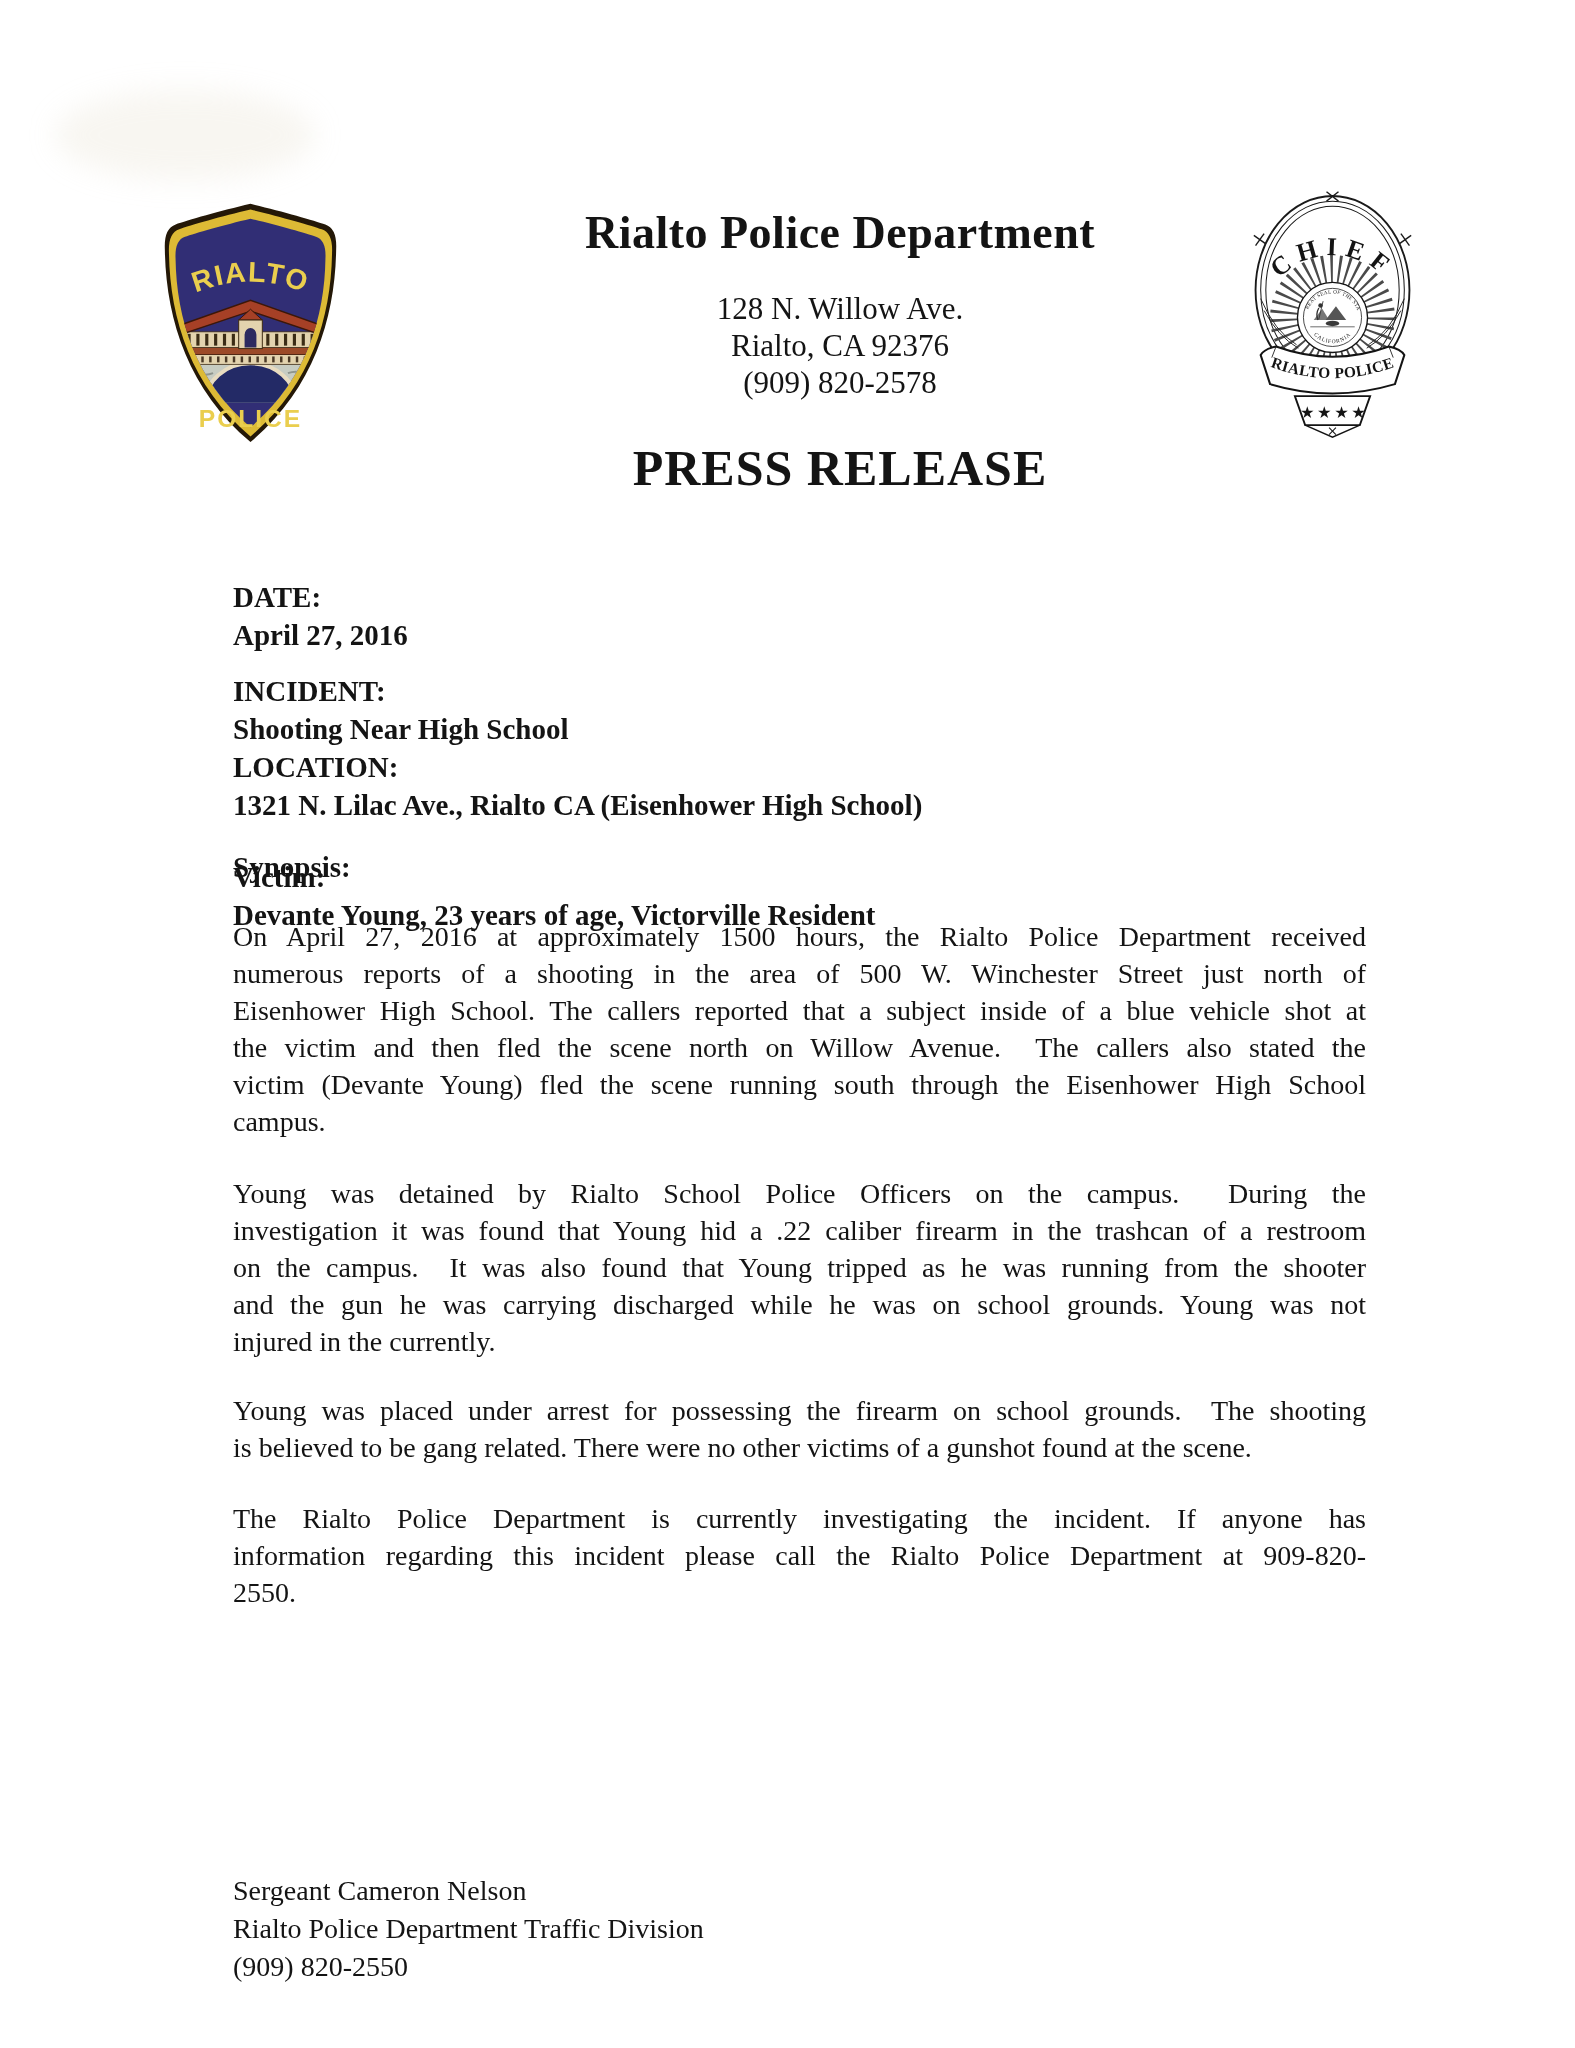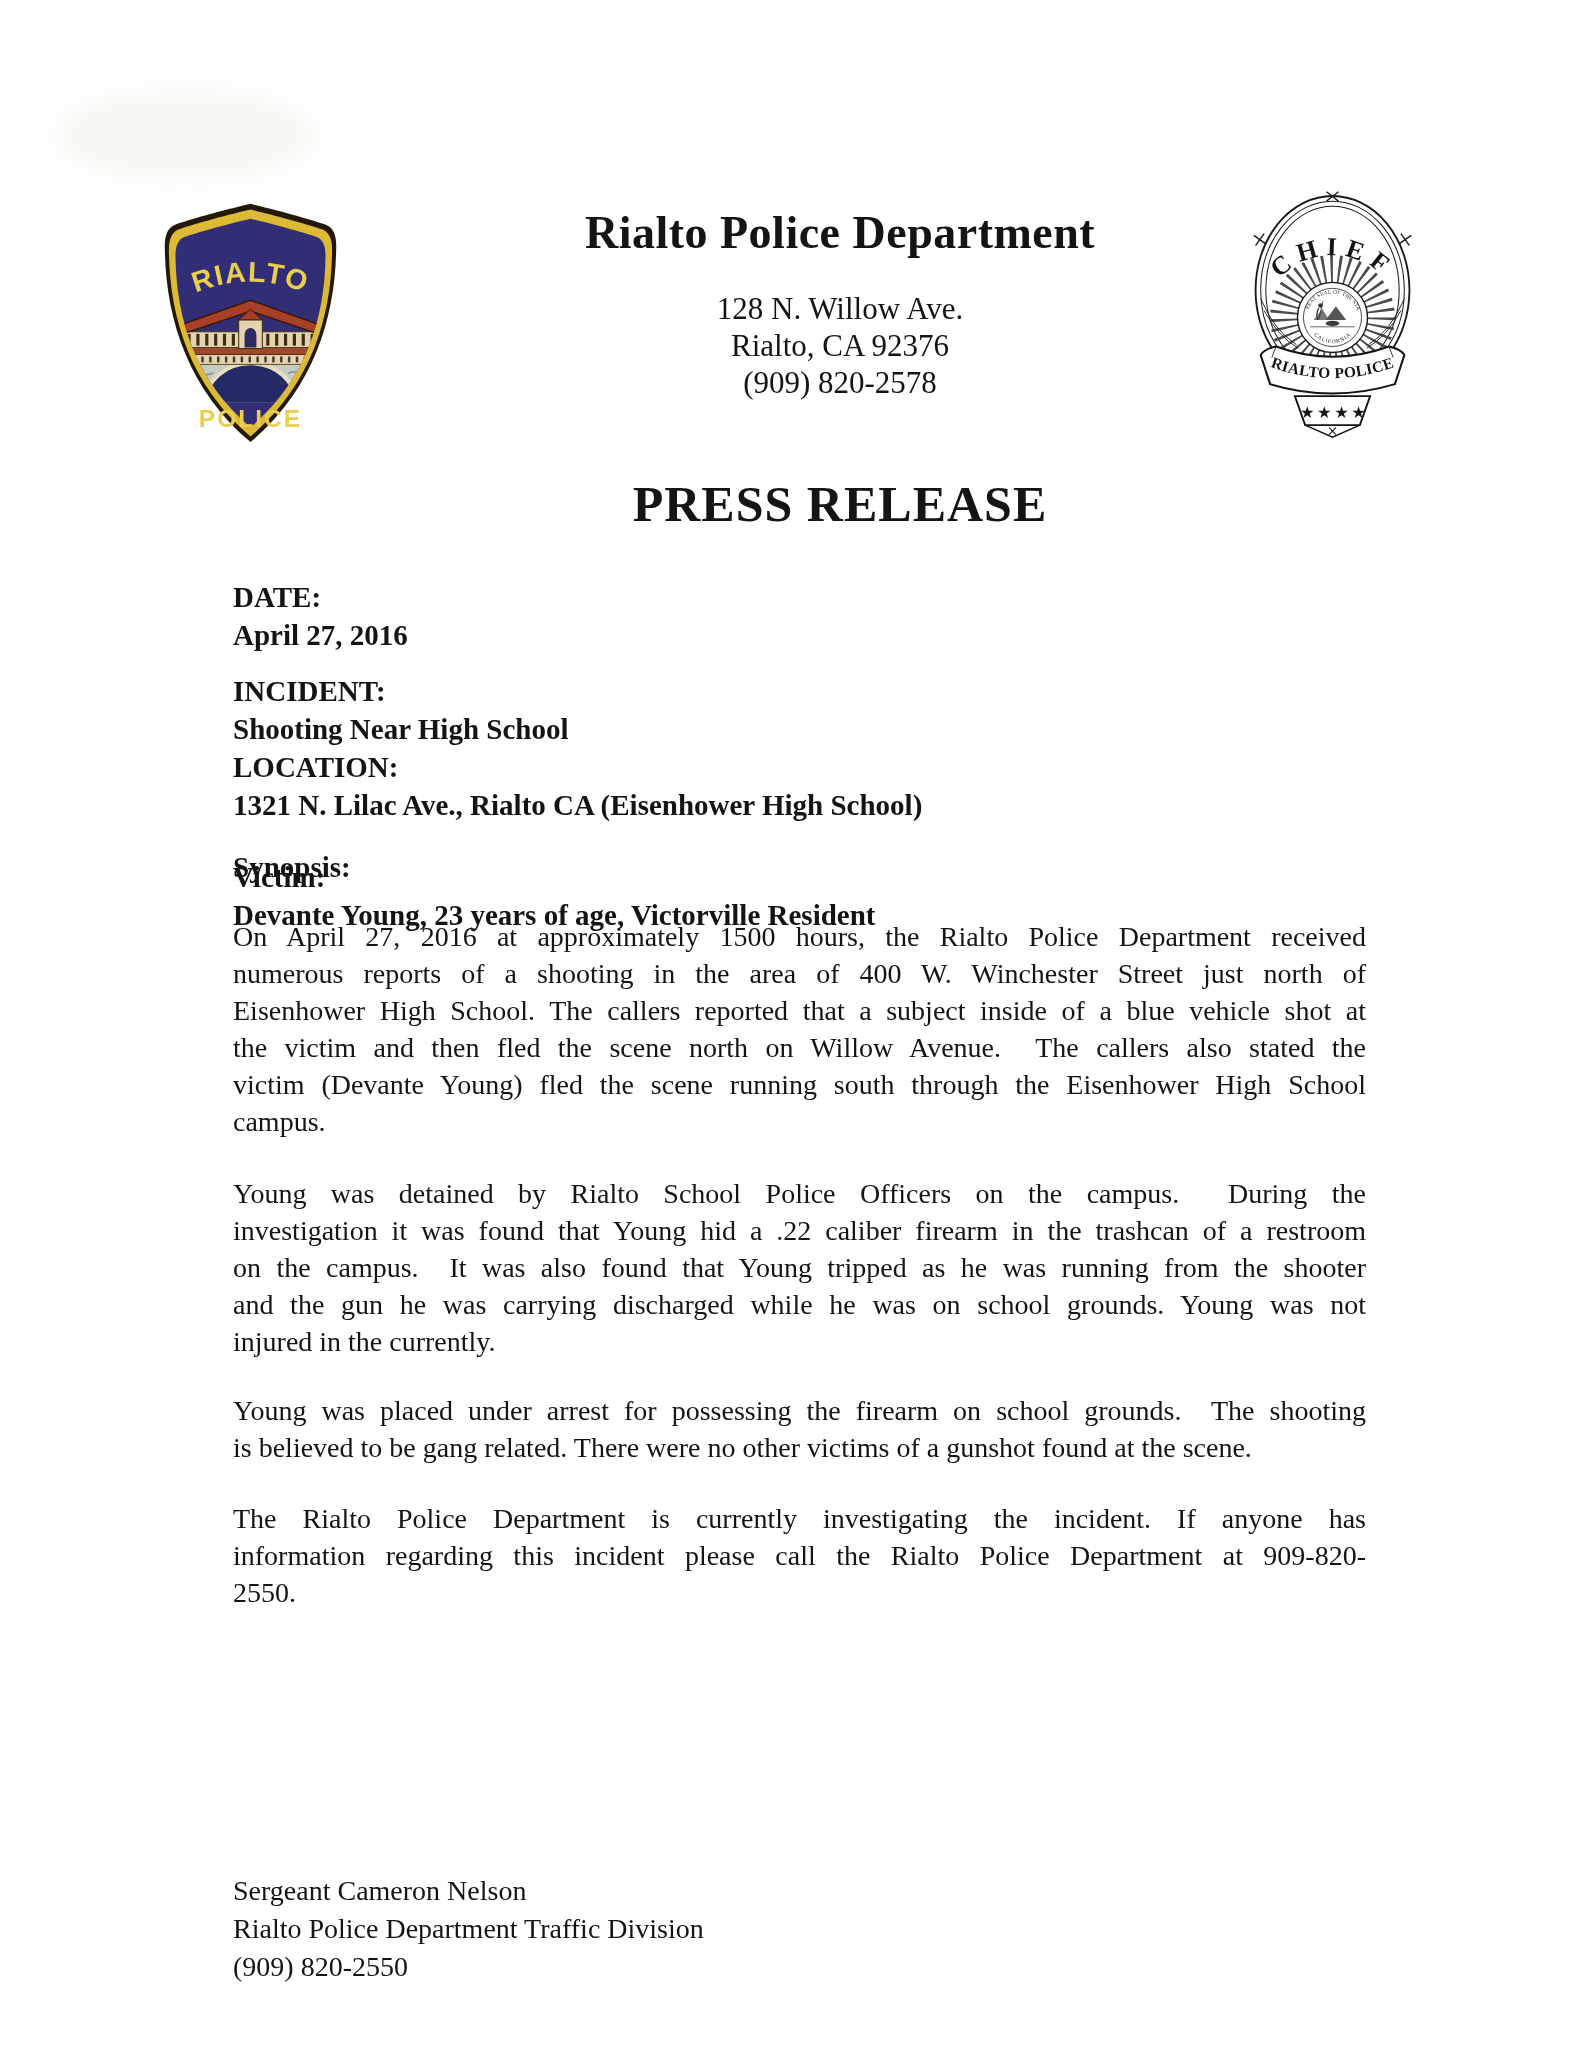--- a/index.html
+++ b/index.html
@@ -12,21 +12,21 @@
   .scan-smudge{
     position:absolute;left:55px;top:90px;width:260px;height:90px;border-radius:50%;
     background:rgba(214,203,176,0.18);filter:blur(14px);
   }
   .patch{position:absolute;left:152px;top:194px;width:197px;height:256px;}
   .chief{position:absolute;left:1247px;top:189px;width:171px;height:250px;}
   .header{position:absolute;left:310px;top:196px;width:1060px;text-align:center;}
   .dept{font-size:46px;font-weight:bold;line-height:54px;letter-spacing:.5px;margin:10px;}
   .addr{margin-top:30px;font-size:31px;line-height:37px;}
   .press{
-    position:absolute;left:310px;top:476px;width:1060px;text-align:center;
+    position:absolute;left:310px;top:440px;width:1060px;text-align:center;
     font-size:50px;font-weight:bold;letter-spacing:1px;line-height:56px;
   }
   .fields{position:absolute;left:233px;top:578px;width:1133px;}
   .frow{display:flex;font-weight:bold;font-size:29px;line-height:38px;flex-direction:column;}
   .frow:nth-child(2){margin-top:18px;}
   .frow:nth-child(3){}
   .frow:nth-child(4){margin-top:34px;}
   .flabel{width:279px;flex:none;}
   .synopsis{position:absolute;left:233px;top:848px;width:1133px;font-size:28px;line-height:37px;}
   .syn-label{font-weight:bold;font-size:29px;line-height:38px;}
@@ -211,21 +211,21 @@
       <div class="flabel">Victim:</div>
       <div class="fvalue">Devante Young, 23 years of age, Victorville Resident</div>
     </div>
   </div>
 
   <div class="synopsis">
     <div class="syn-label">Synopsis:</div>
 
   <div class="para">
         <div class="pline">On April 27, 2016 at approximately 1500 hours, the Rialto Police Department received</div>
-        <div class="pline">numerous reports of a shooting in the area of 400 W. Winchester Street just north of</div>
+        <div class="pline">numerous reports of a shooting in the area of 500 W. Winchester Street just north of</div>
         <div class="pline">Eisenhower High School. The callers reported that a subject inside of a blue vehicle shot at</div>
         <div class="pline">the victim and then fled the scene north on Willow Avenue.  The callers also stated the</div>
         <div class="pline">victim (Devante Young) fled the scene running south through the Eisenhower High School</div>
         <div class="pline lastline">campus.</div>
       </div>
       <div class="para">
         <div class="pline">Young was detained by Rialto School Police Officers on the campus.  During the</div>
         <div class="pline">investigation it was found that Young hid a .22 caliber firearm in the trashcan of a restroom</div>
         <div class="pline">on the campus.  It was also found that Young tripped as he was running from the shooter</div>
         <div class="pline">and the gun he was carrying discharged while he was on school grounds. Young was not</div>

